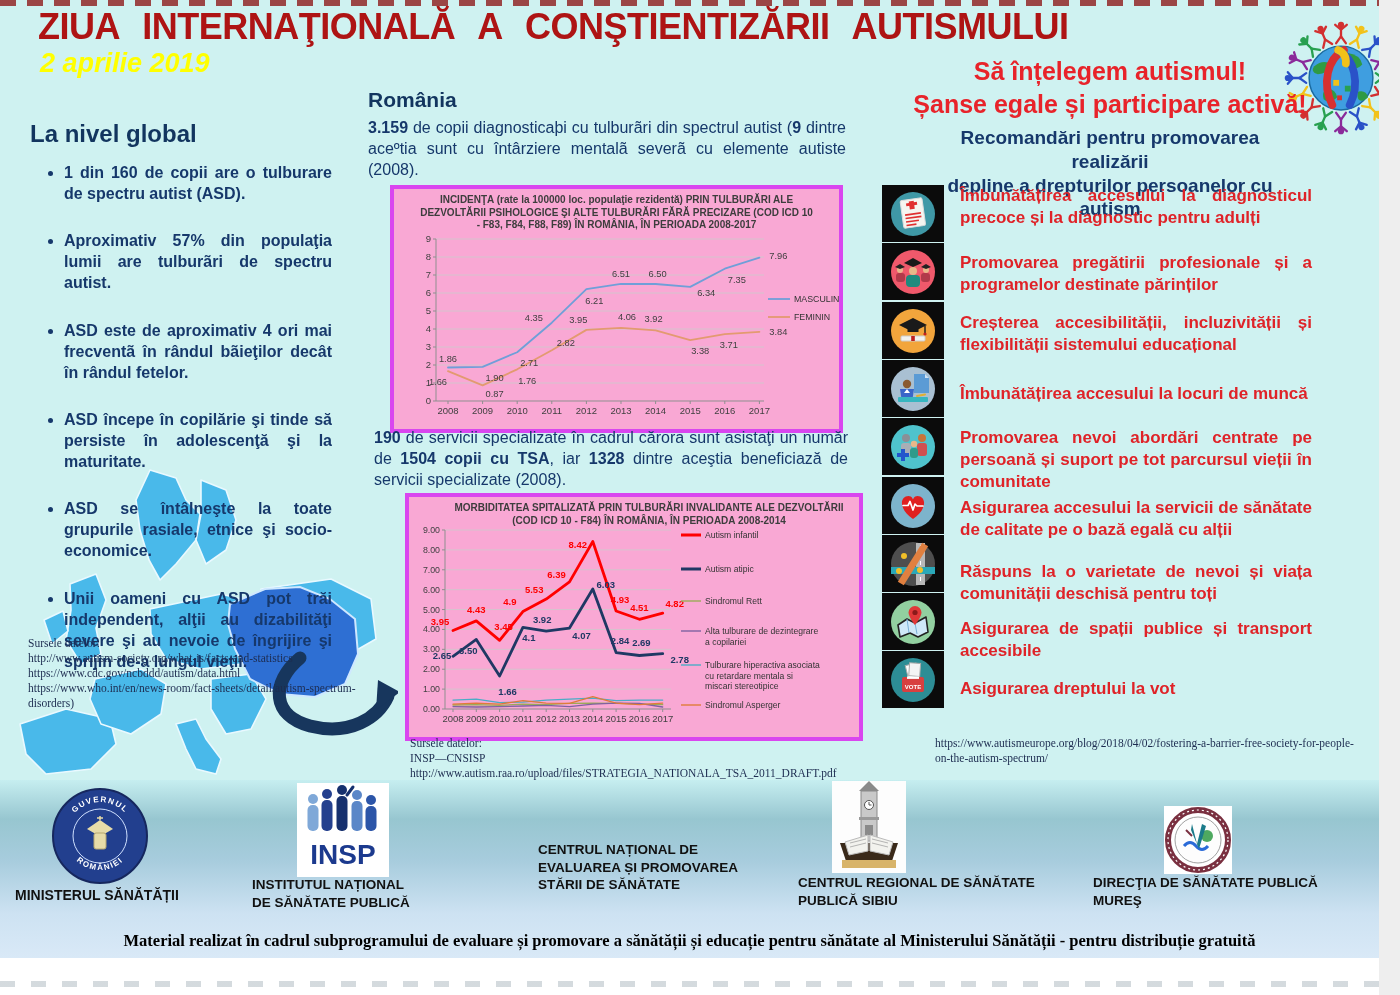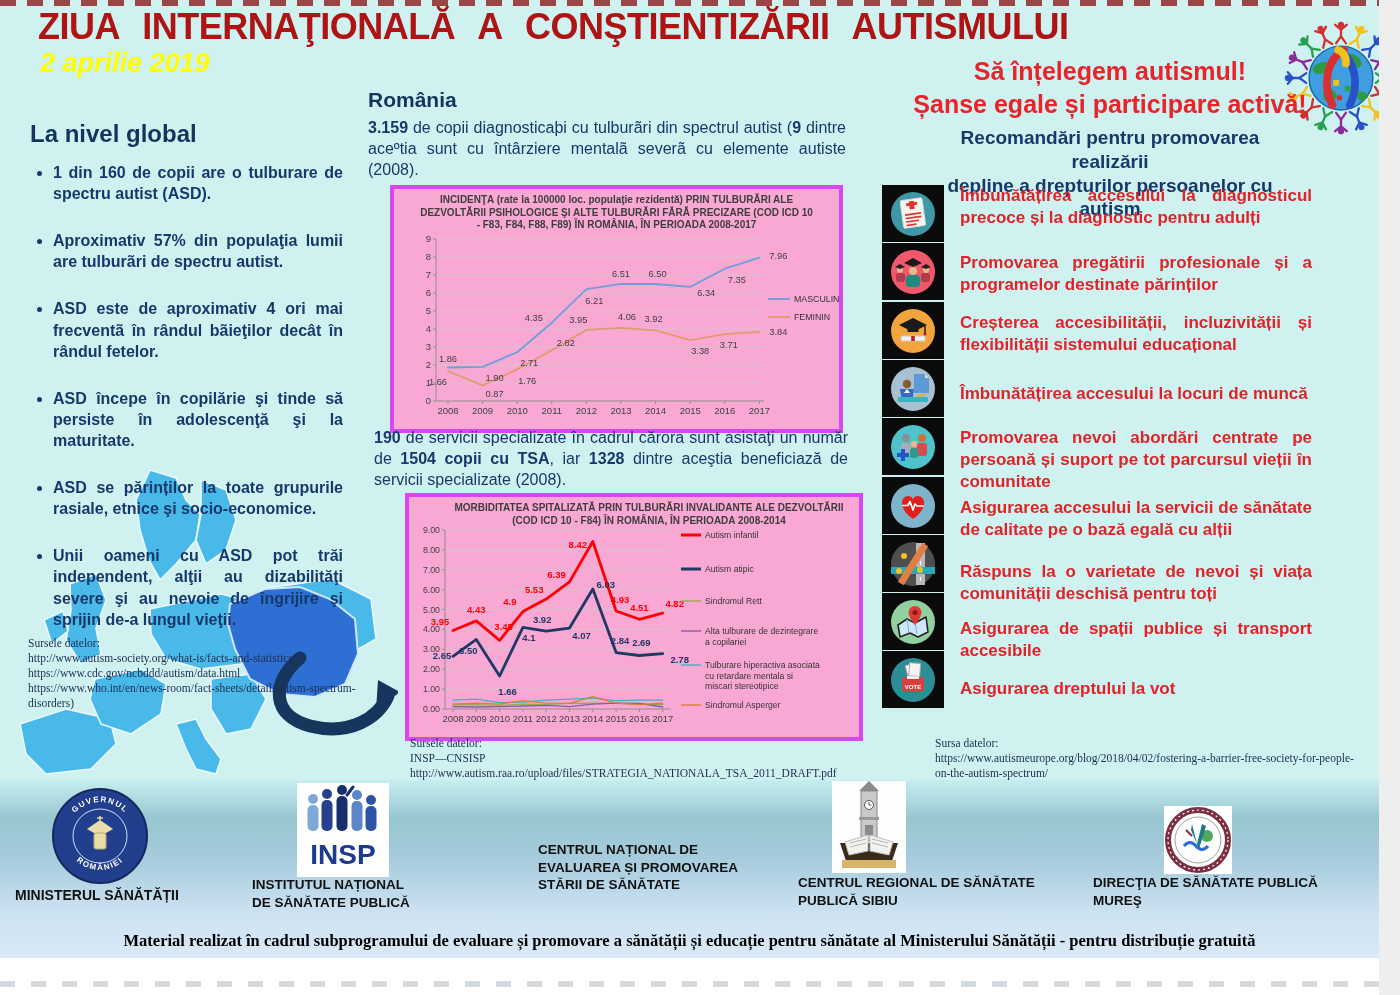--- a/index.html
+++ b/index.html
@@ -6,21 +6,21 @@
   .poster{position:relative;width:1379px;height:995px;background:#cff2f1;overflow:hidden;
           font-family:"Liberation Sans",sans-serif}
   .topdash{position:absolute;left:0;top:0;width:100%;height:6px;
            background:repeating-linear-gradient(90deg,#8e1b1b 0 16px,rgba(0,0,0,0) 16px 27px);opacity:.8}
   .title{position:absolute;left:38px;top:6px;font-size:36px;font-weight:bold;color:#ae1414;
          word-spacing:14px;letter-spacing:-.5px;white-space:nowrap;z-index:3}
   .date{position:absolute;left:40px;top:48px;font-size:27px;font-weight:bold;font-style:italic;color:#ffff00;z-index:3}
   .globe{position:absolute;left:1283px;top:20px;z-index:3}
   .leftcol{position:absolute;left:30px;top:120px;width:314px;z-index:3}
   .leftcol h2{margin:0 0 14px 0;font-size:24px;color:#12355f}
-  .leftcol ul{margin:1px;padding-left:22px}
+  .leftcol ul{margin:12px;padding-left:22px}
   .leftcol li{font-size:16px;font-weight:bold;color:#16386b;text-align:justify;line-height:1.32;margin-bottom:26px}
   .src{font-family:"Liberation Serif",serif;font-size:11.5px;color:#1d2c50;line-height:1.3}
   .src-left{position:absolute;left:28px;top:636px;width:330px;overflow-wrap:anywhere;z-index:3}
   .romania-h{position:absolute;left:368px;top:88px;font-size:21px;font-weight:bold;color:#12355f;z-index:3}
   .para{position:absolute;font-size:16px;color:#16386b;text-align:justify;line-height:1.3;z-index:3}
   .para1{left:368px;top:118px;width:478px}
   .para2{left:374px;top:428px;width:474px}
   .chartbox{position:absolute;background:#f9a8d4;border:4px solid #d946ef;z-index:3}
   .cb1{left:390px;top:185px;width:445px;height:240px}
   .cb2{left:405px;top:493px;width:450px;height:240px}
@@ -235,21 +235,21 @@
     </g>
   </svg>
 
   <div class="leftcol">
     <h2>La nivel global</h2>
     <ul>
       <li>1 din 160 de copii are o tulburare de spectru autist (ASD).</li>
       <li>Aproximativ 57% din populaţia lumii are tulburãri de spectru autist.</li>
       <li>ASD este de aproximativ 4 ori mai frecventã în rândul bãieţilor decât în rândul fetelor.</li>
       <li>ASD începe în copilărie şi tinde să persiste în adolescenţă şi la maturitate.</li>
-      <li>ASD se părinților la toate grupurile rasiale, etnice şi socio-economice.</li>
+      <li>ASD se întâlneşte la toate grupurile rasiale, etnice şi socio-economice.</li>
       <li>Unii oameni cu ASD pot trăi independent, alţii au dizabilităţi severe şi au nevoie de îngrijire şi sprijin de-a lungul vieţii.</li>
     </ul>
   </div>
   <div class="src src-left">
     <div>Sursele datelor:</div>
     <div>http://www.autism-society.org/what-is/facts-and-statistics</div>
     <div>https://www.cdc.gov/ncbddd/autism/data.html</div>
     <div>https://www.who.int/en/news-room/fact-sheets/detail/autism-spectrum-disorders)</div>
   </div>
 
@@ -561,21 +561,20 @@
   <div class="rec" style="top:252px">Promovarea pregătirii profesionale și a programelor destinate părinților</div>
   <div class="rec" style="top:312px">Creșterea accesibilității, incluzivității și flexibilității sistemului educațional</div>
   <div class="rec" style="top:383px">Îmbunătățirea accesului la locuri de muncă</div>
   <div class="rec" style="top:427px">Promovarea nevoi abordări centrate pe persoană și suport pe tot parcursul vieții în comunitate</div>
   <div class="rec" style="top:497px">Asigurarea accesului la servicii de sănătate de calitate pe o bază egală cu alții</div>
   <div class="rec" style="top:561px">Răspuns la o varietate de nevoi și viața comunității deschisă pentru toți</div>
   <div class="rec" style="top:618px">Asigurarea de spații publice și transport accesibile</div>
   <div class="rec" style="top:678px">Asigurarea dreptului la vot</div>
 
   <div class="src src-right">
-    <div>Sursa datelor:</div>
     <div>https://www.autismeurope.org/blog/2018/04/02/fostering-a-barrier-free-society-for-people-on-the-autism-spectrum/</div>
   </div>
 
   <div class="band"></div>
 
   <svg class="logo logo-min" width="100" height="100" viewBox="-50 -50 100 100">
     <defs>
       <path id="arcTop" d="M-34,0 A34,34 0 0 1 34,0"></path>
       <path id="arcBot" d="M-34,0 A34,34 0 0 0 34,0"></path>
     </defs>

